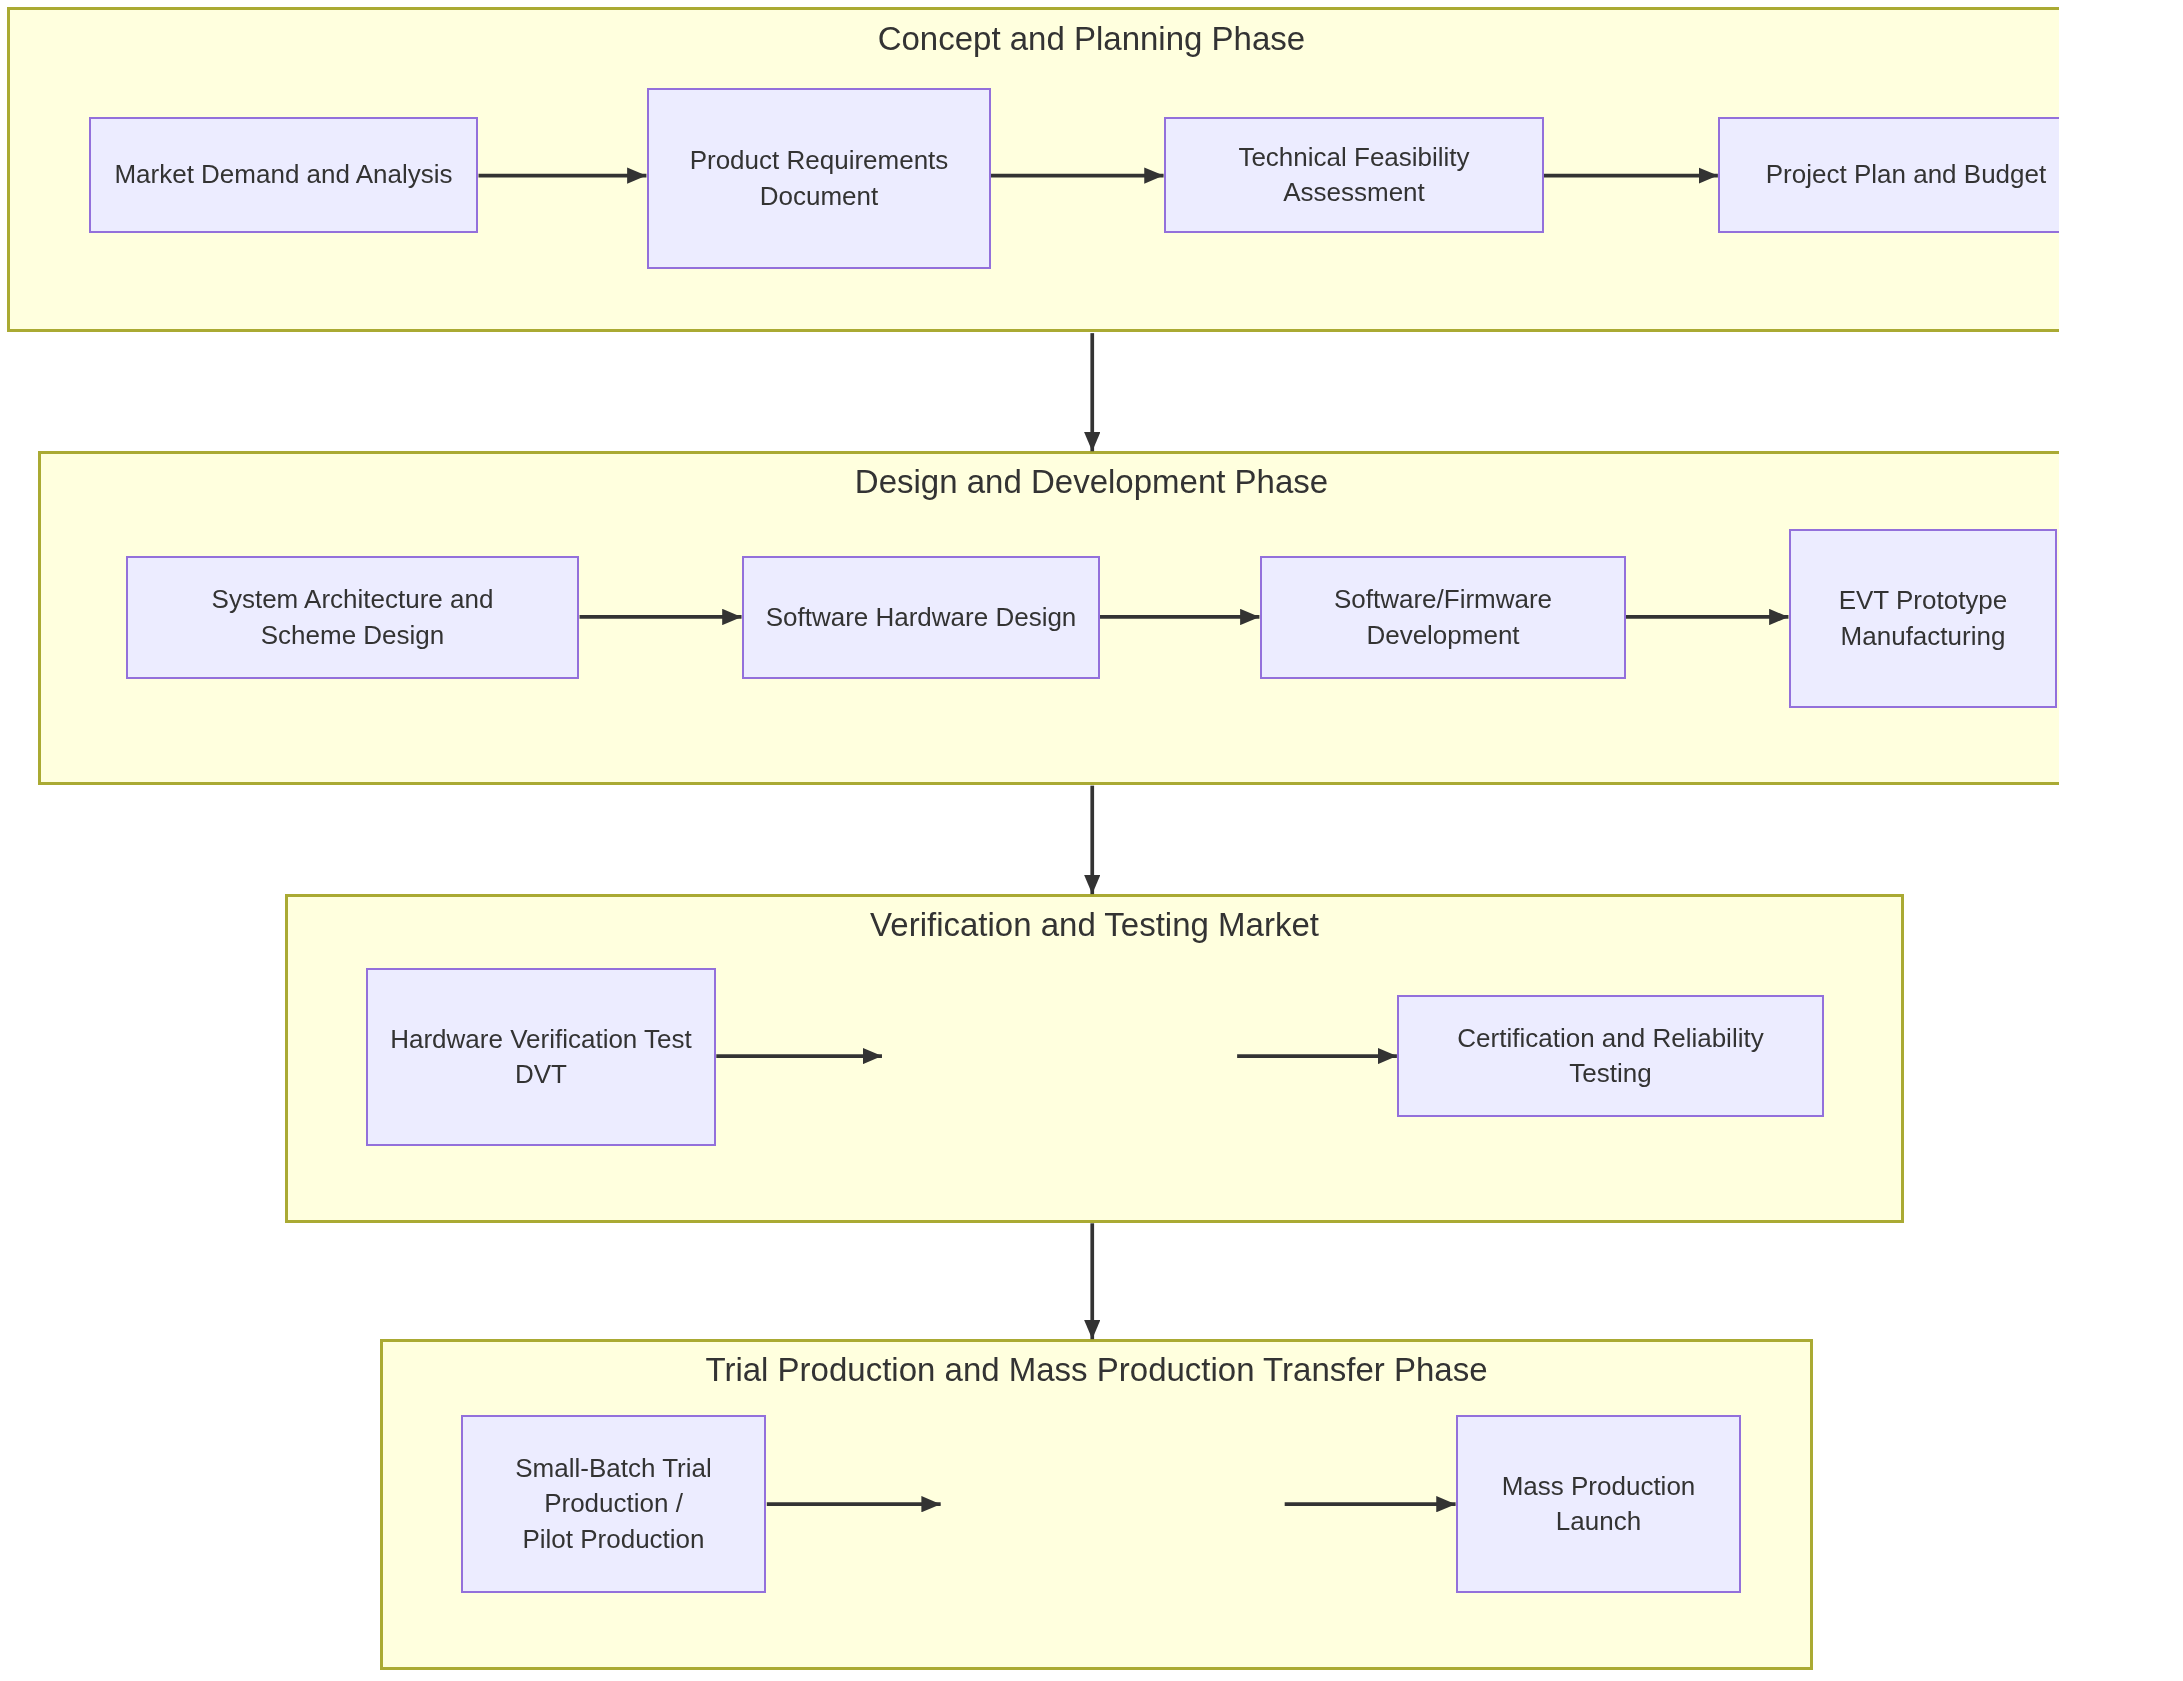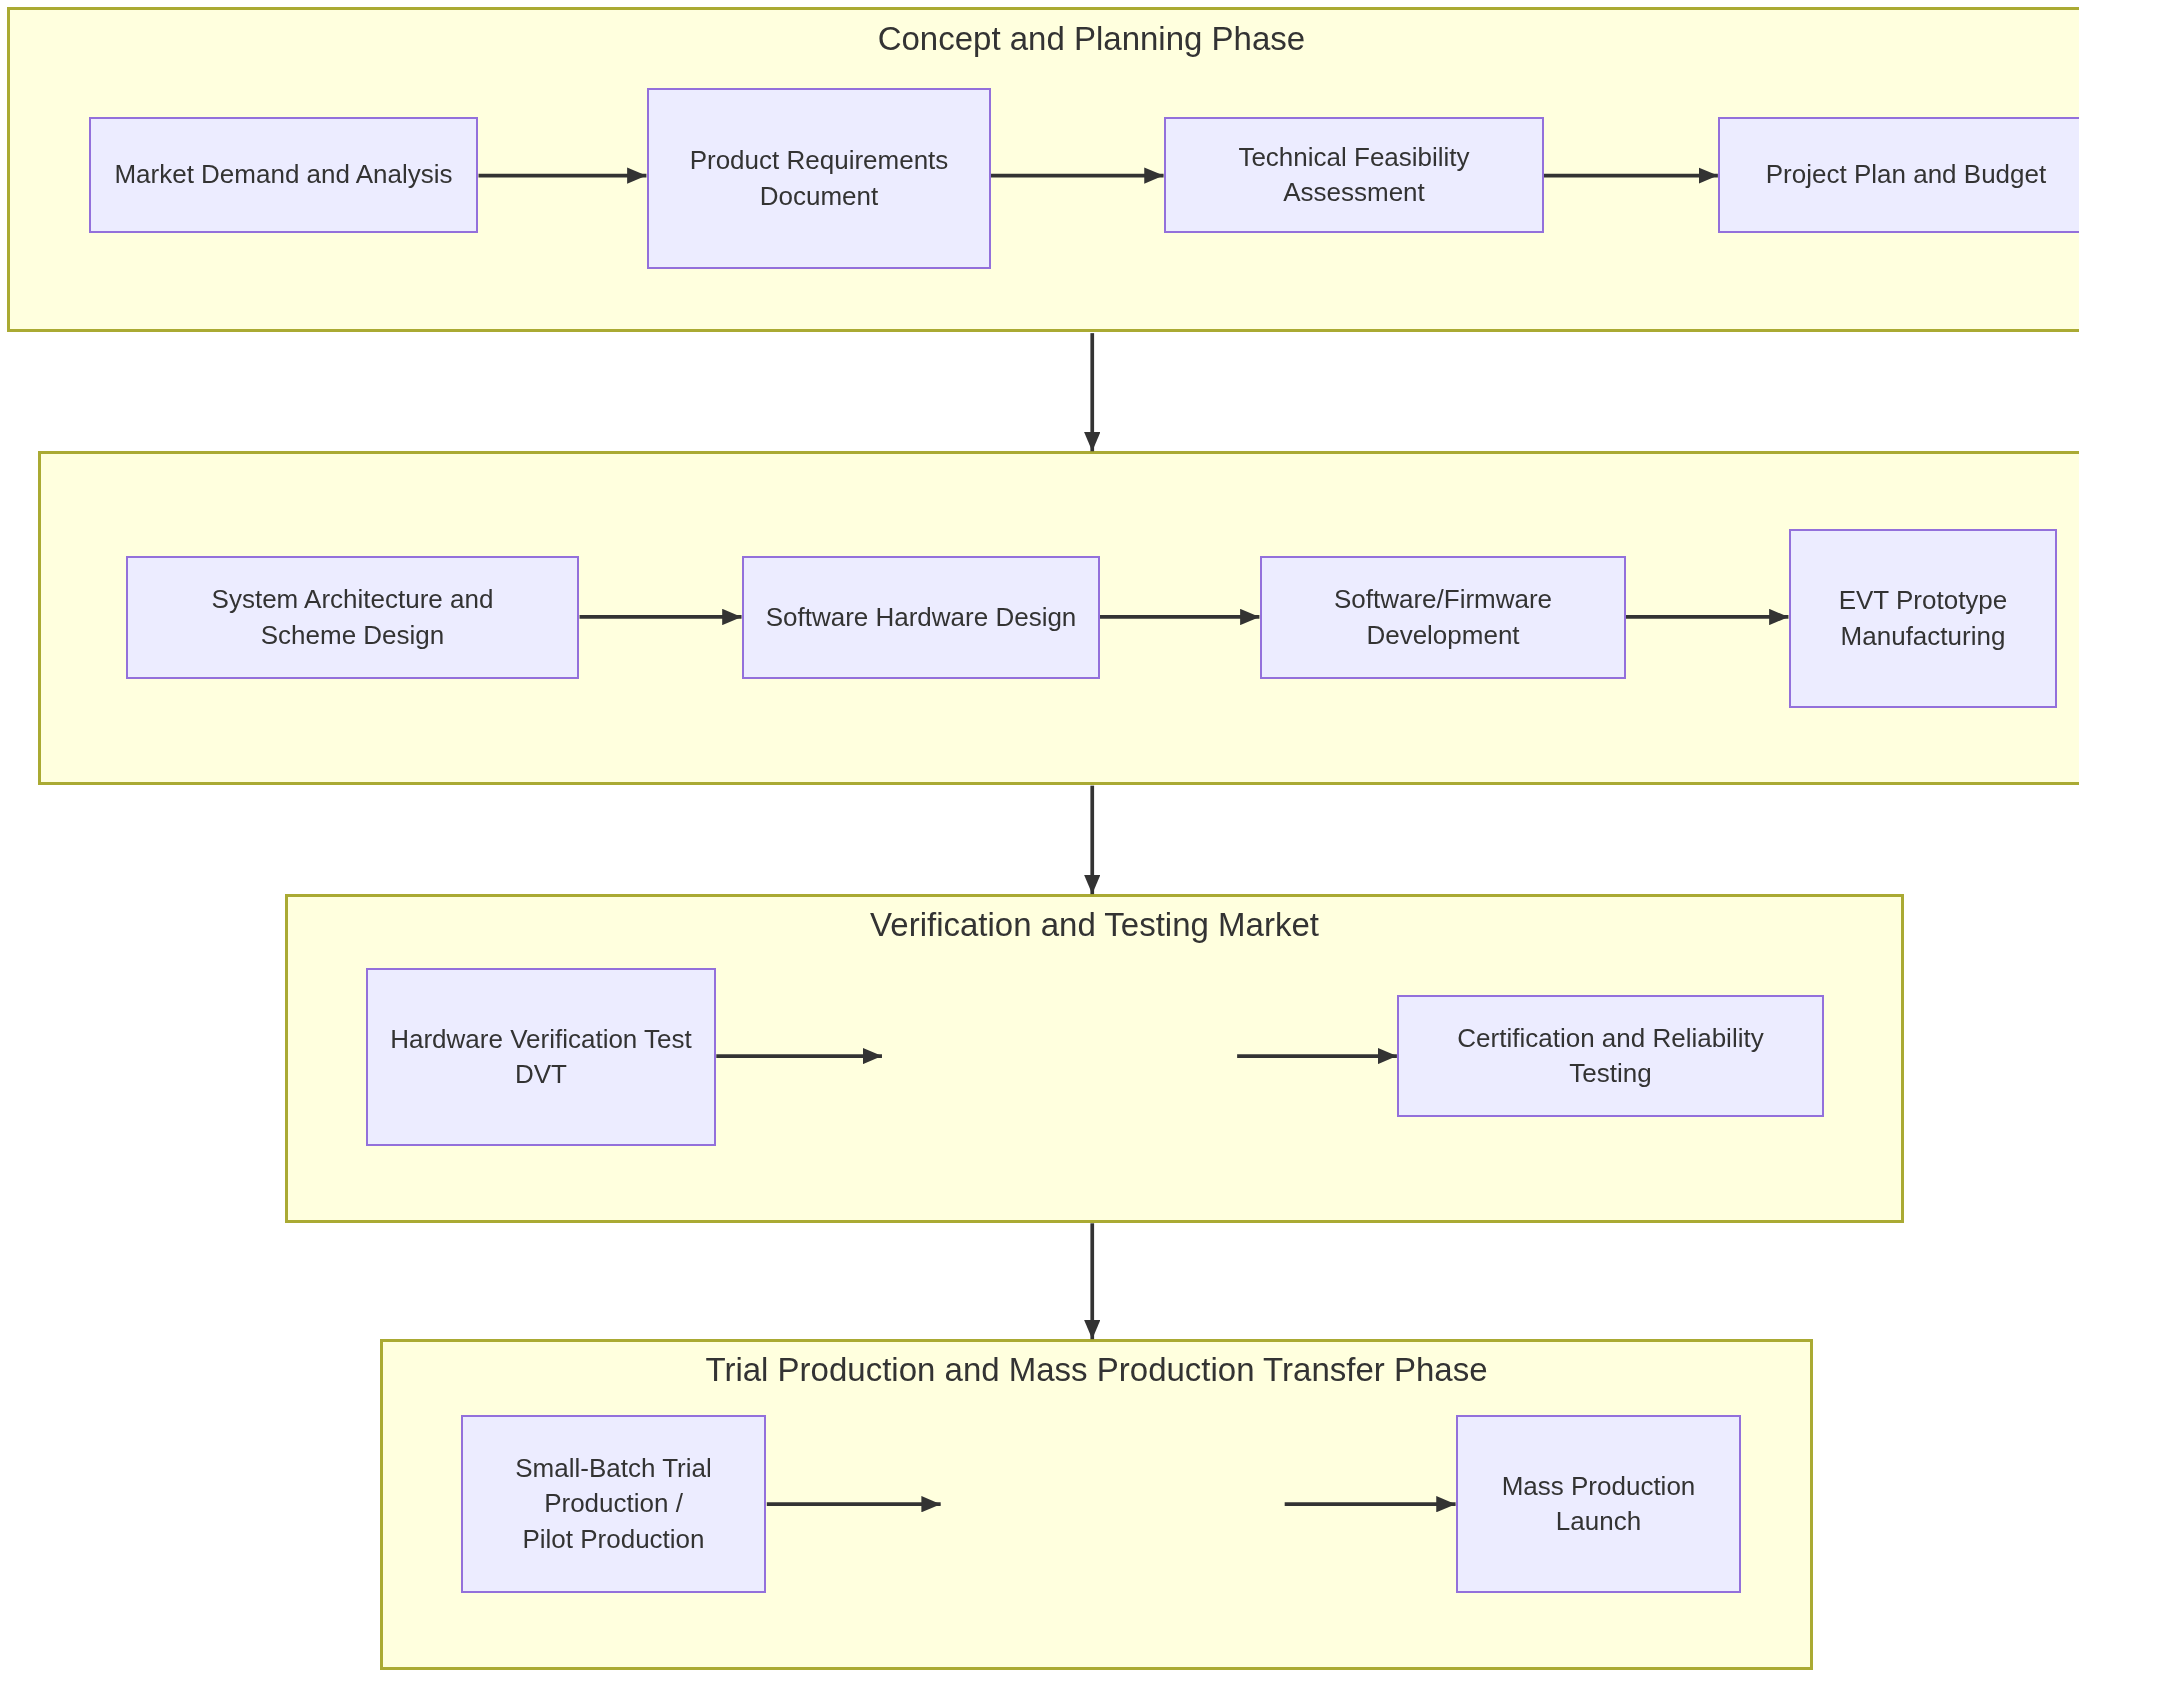--- a/index.html
+++ b/index.html
@@ -12,21 +12,20 @@
     --text: #333333;
   }
   html, body { margin: 0; padding: 0; background: var(--background); }
   #canvas {
     position: relative;
     width: 2059px;
     height: 1682px;
     background: var(--background);
     font-family: "Liberation Sans", sans-serif;
     overflow: hidden;
-    padding-left: 20px;
   }
   .phase {
     position: absolute;
     background: var(--phase-fill);
     border: 3px solid var(--phase-border);
     box-sizing: border-box;
   }
   .phase-title {
     position: absolute;
     text-align: center;
@@ -63,20 +62,21 @@
 <body>
 
 <div id="canvas">
 
   <section class="phase" style="left:7.4px;top:7.4px;width:2168px;height:325px"></section>
   <section class="phase" style="left:38px;top:451px;width:2107px;height:334px"></section>
   <section class="phase" style="left:285px;top:894px;width:1619px;height:329px"></section>
   <section class="phase" style="left:380px;top:1339px;width:1433px;height:331px"></section>
 
   <div class="phase-title" style="left:7.4px;top:18.6px;width:2168px">Concept and Planning Phase</div>
+  <div class="phase-title" style="left:38px;top:462px;width:2107px">Design and Development Phase</div>
   <div class="phase-title" style="left:285px;top:905px;width:1619px">Verification and Testing Market</div>
   <div class="phase-title" style="left:380px;top:1350px;width:1433px">Trial Production and Mass Production Transfer Phase</div>
 
   <svg class="arrows" viewBox="0 0 2938 2263">
     <defs>
       <marker id="arrowhead" markerUnits="userSpaceOnUse" markerWidth="26" markerHeight="22" refX="26" refY="11" orient="auto">
         <path d="M0,0 L26,11 L0,22 Z"></path>
       </marker>
     </defs>
 

